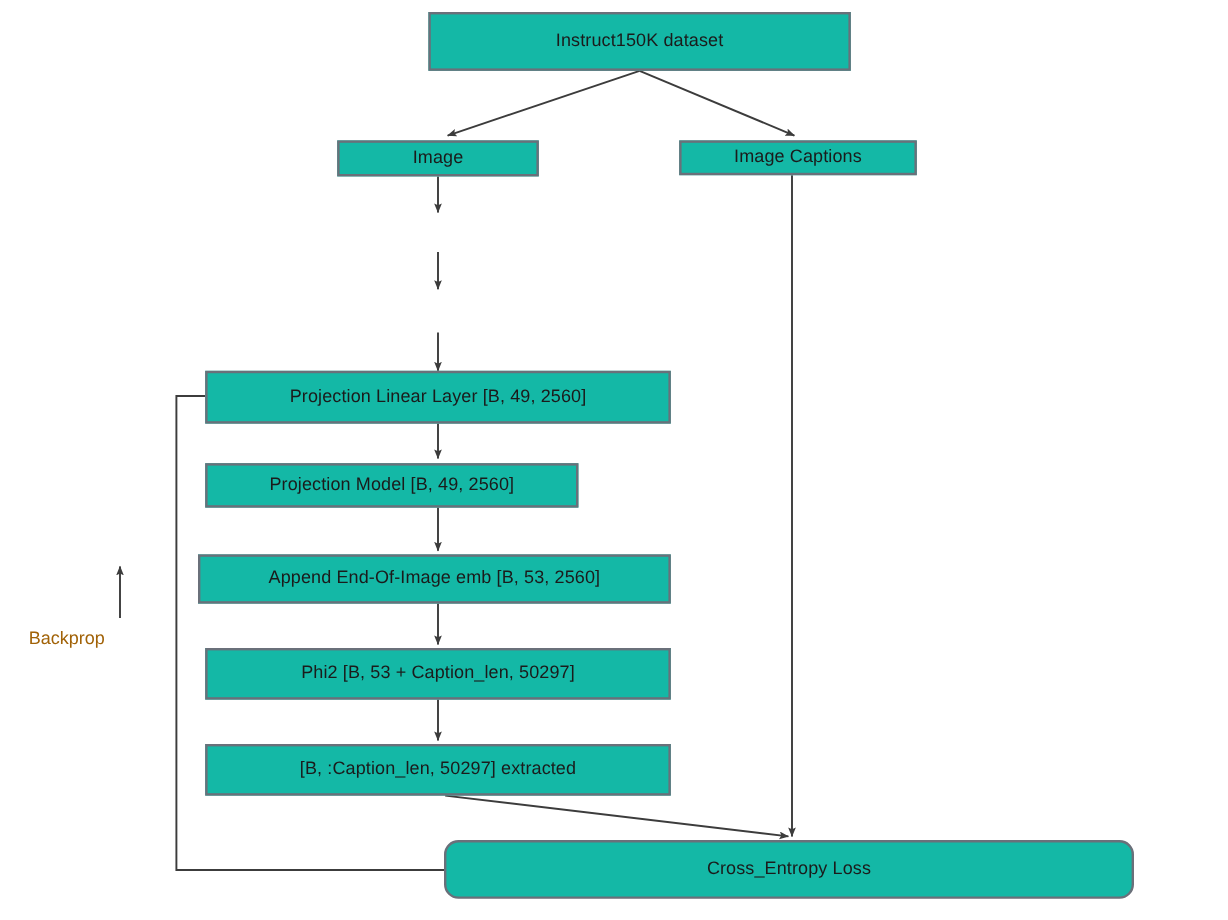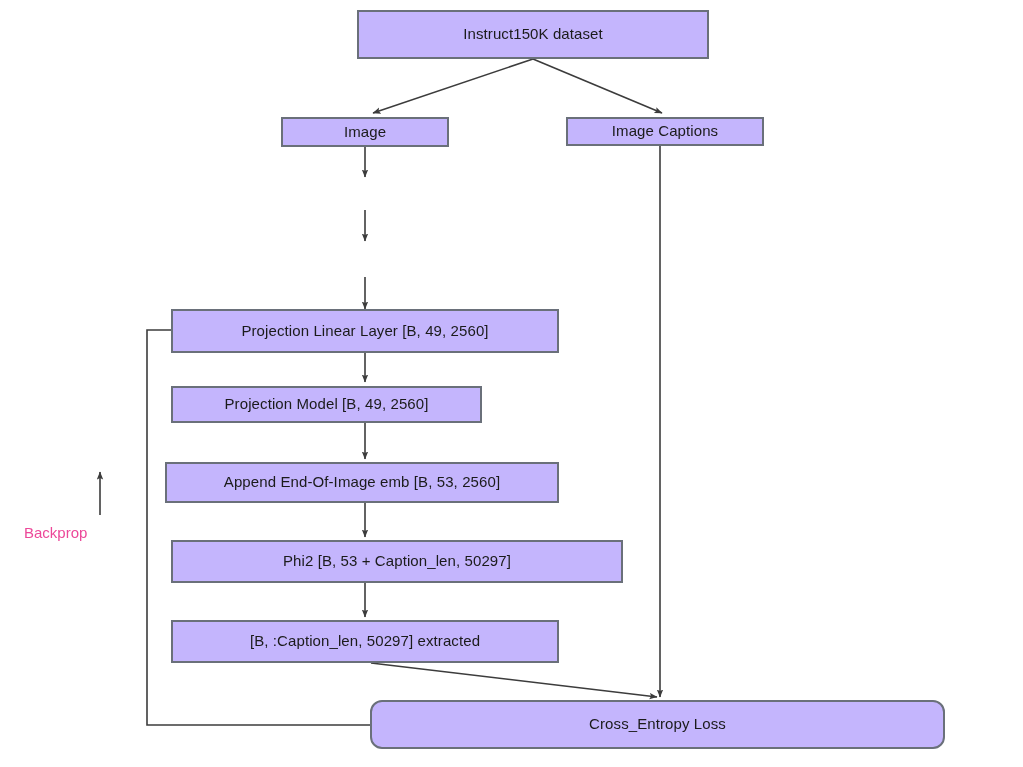--- a/index.html
+++ b/index.html
@@ -13,21 +13,21 @@
   #canvas {
     position: relative;
     width: 1023px;
     height: 767px;
     background: #ffffff;
     overflow: hidden;
   }
   .node {
     position: absolute;
     box-sizing: border-box;
-    background: #c4b5fd;
+    background: #14b8a6;
     border: 2px solid #6a707a;
     display: flex;
     align-items: center;
     justify-content: center;
     color: #1b1b1b;
     font-size: 15px;
     line-height: 1.1;
     letter-spacing: 0.1px;
     white-space: nowrap;
     z-index: 2;
@@ -35,21 +35,21 @@
   .edge-layer {
     position: absolute;
     left: 0;
     top: 0;
     width: 1023px;
     height: 767px;
     z-index: 1;
   }
   .plain-label {
     position: absolute;
-    color: #ec4899;
+    color: #a16207;
     font-size: 15px;
     white-space: nowrap;
     z-index: 2;
   }
 </style>
 </head>
 <body>
 
 <div id="canvas">
 
@@ -109,21 +109,21 @@
   </div>
 
   <div class="node" style="left:171px; top:386px; width:311px; height:37px;">
     <span>Projection Model [B, 49, 2560]</span>
   </div>
 
   <div class="node" style="left:165px; top:462px; width:394px; height:41px;">
     <span>Append End-Of-Image emb [B, 53, 2560]</span>
   </div>
 
-  <div class="node" style="left:171px; top:540px; width:452px; height:43px;">
+  <div class="node" style="left:171px; top:540px; width:388px; height:43px;">
     <span>Phi2 [B, 53 + Caption_len, 50297]</span>
   </div>
 
   <div class="node" style="left:171px; top:620px; width:388px; height:43px;">
     <span>[B, :Caption_len, 50297] extracted</span>
   </div>
 
   <div class="node" style="left:370px; top:700px; width:575px; height:49px;border-radius:12px;">
     <span>Cross_Entropy Loss</span>
   </div>

